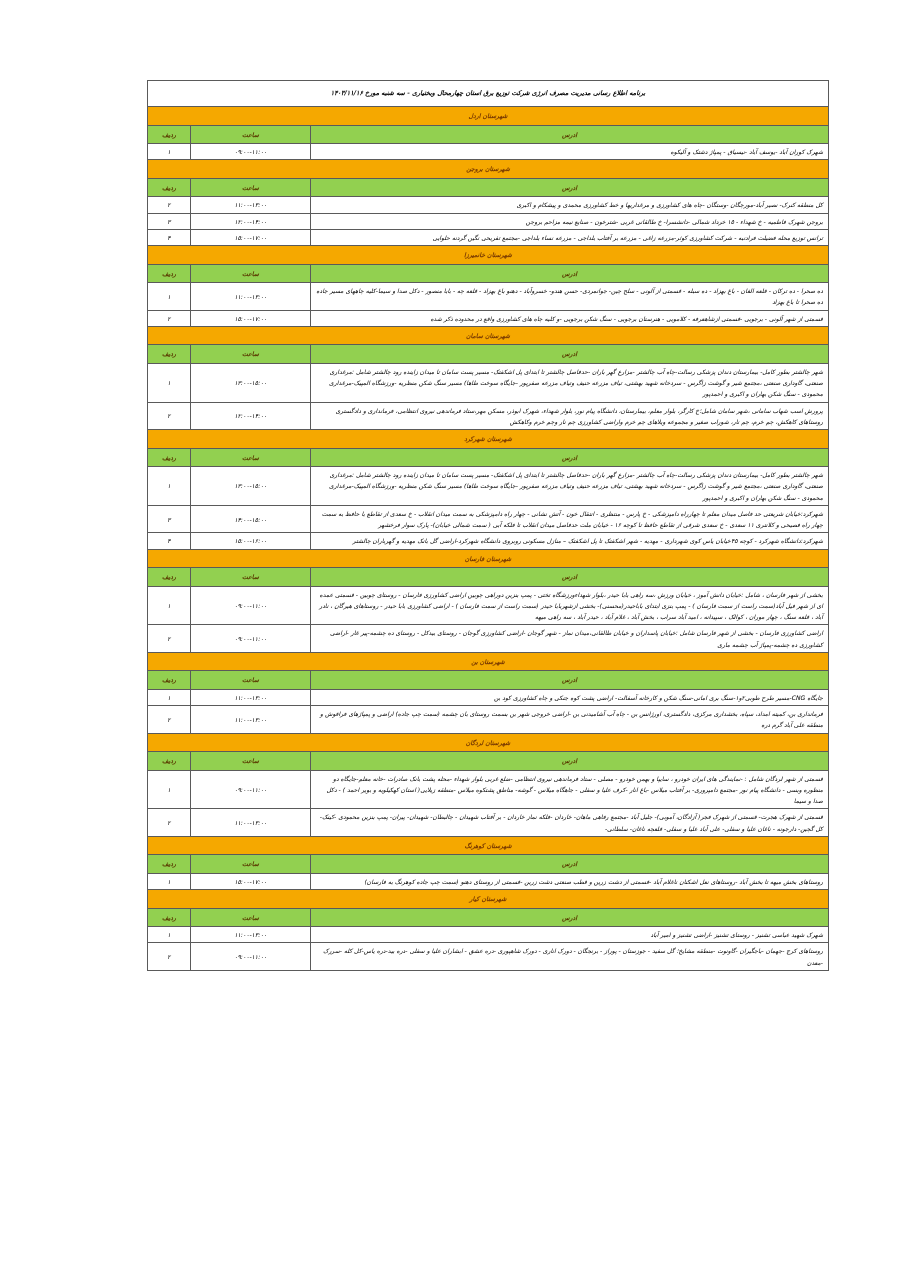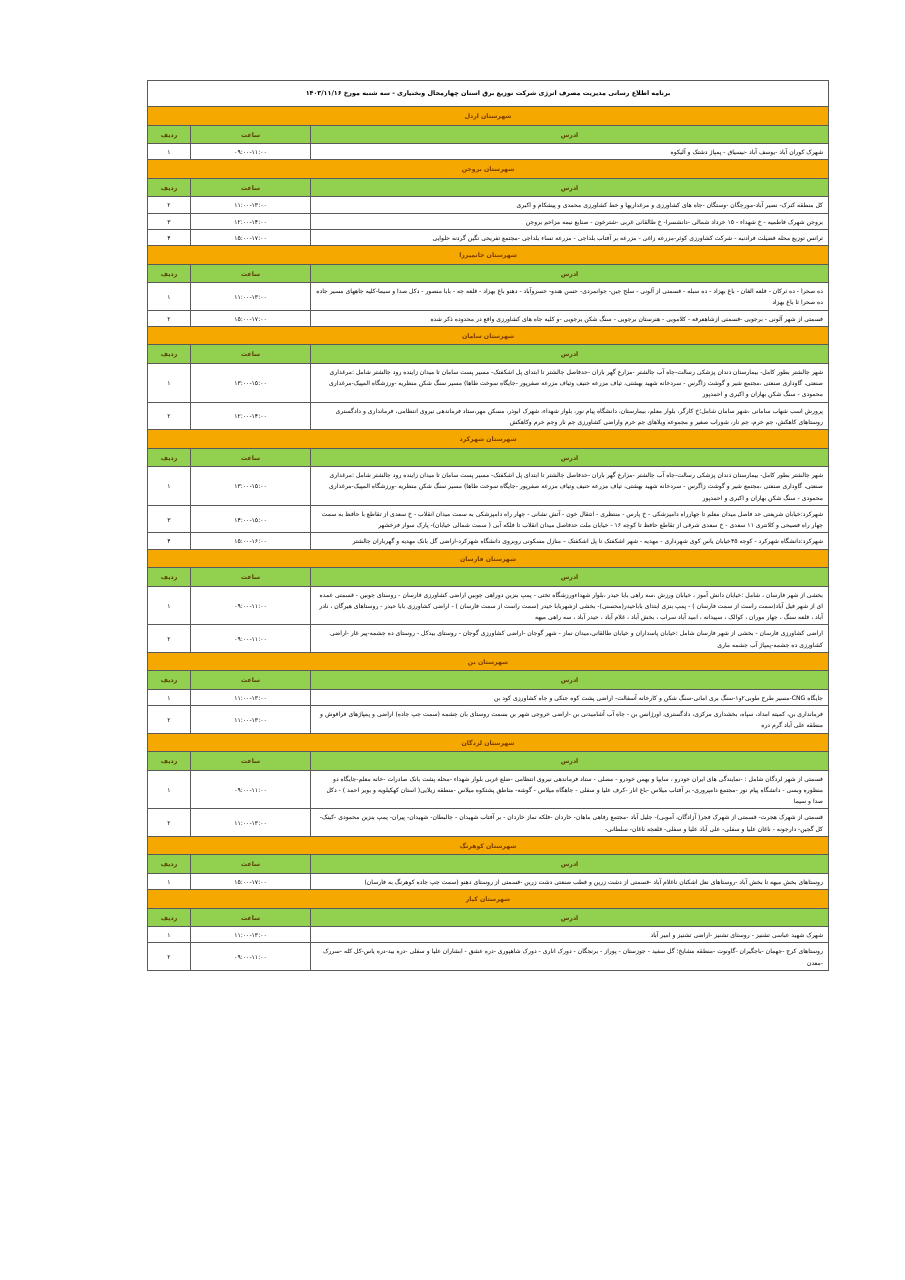--- a/index.html
+++ b/index.html
@@ -20,20 +20,21 @@
     width: 905px;
     height: 1280px;
     background: #fff;
     box-sizing: border-box;
   }
   .sheet {
     position: absolute;
     left: 148px;
     top: 80px;
     width: 681px;
+    font-style: italic;
   }
   table.grid {
     width: 100%;
     border-collapse: collapse;
     table-layout: fixed;
     border: 1px solid #555;
   }
   table.grid td {
     border: 1px solid #5a5a5a;
     padding: 2px 3px;

